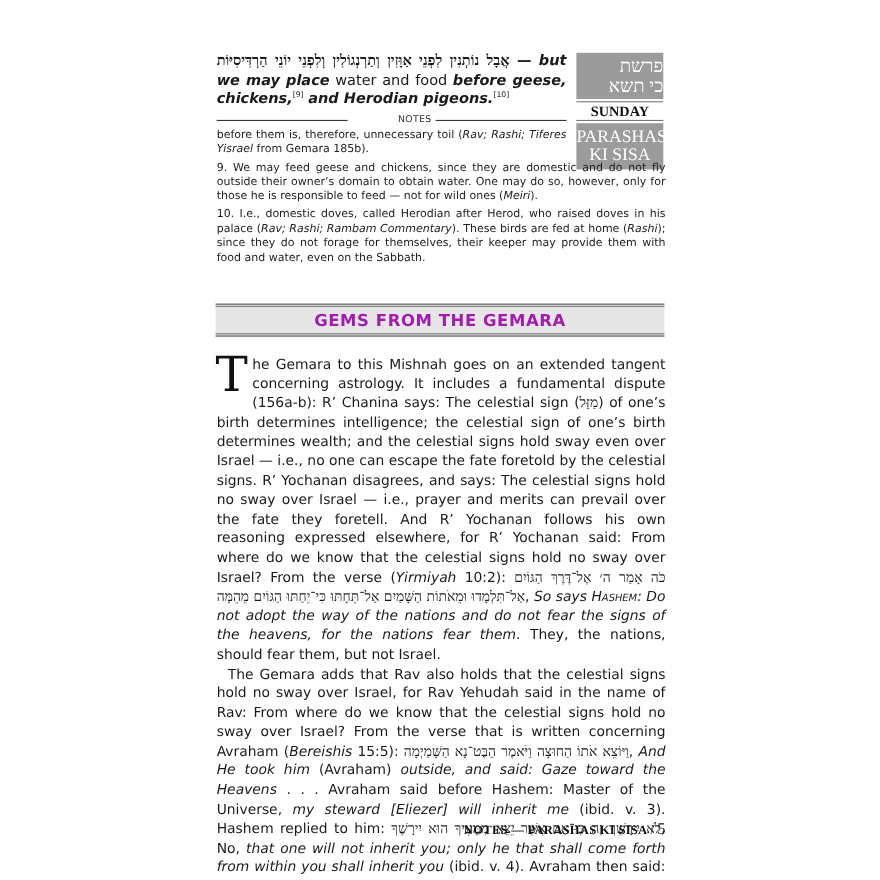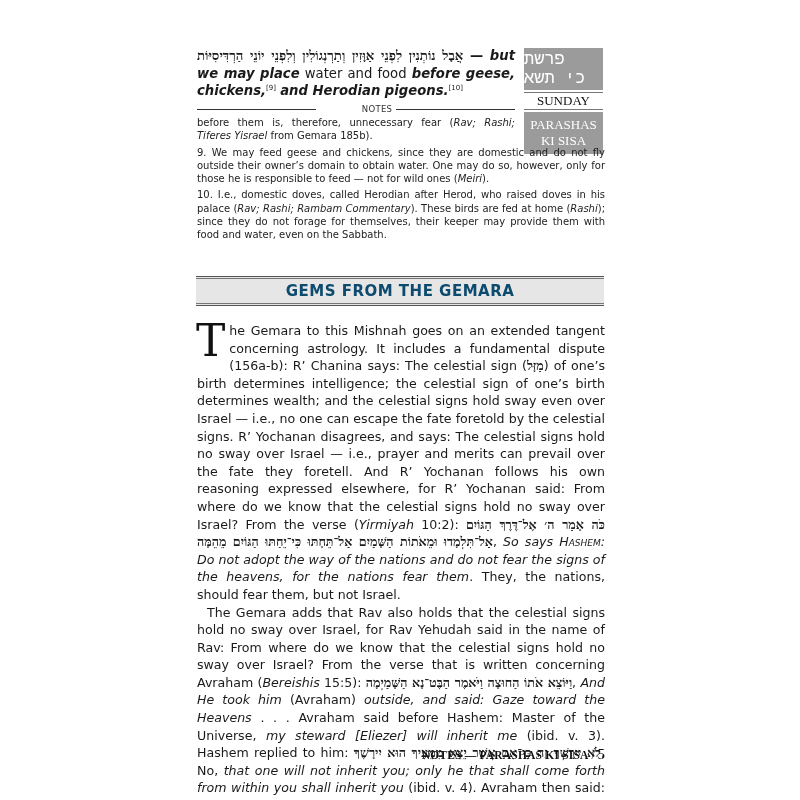--- a/index.html
+++ b/index.html
@@ -10,58 +10,58 @@
   
   .mishnah { position:absolute; left:197px; top:47px; width:318px;
              font-size:13.2px; line-height:17.5px; text-align:justify; }
   .mishnah .heb { font-family:"DejaVu Serif", serif; font-weight:bold; direction:rtl; unicode-bidi:isolate; }
   .mishnah b i, .mishnah .bi { font-weight:bold; font-style:italic; }
   .mishnah sup { font-size:7px; vertical-align:super; line-height:0; font-weight:normal; }
 
   
   .sidetab { position:absolute; left:524px; top:48px; width:79px; }
   .sidetab .heb-box { background:#9b9b9b; color:#fff; height:42px;
-        font-family:Liberation Mono, monospace; font-size:17px; line-height:19px;
-        text-align:left; direction:rtl; padding-top:2px; box-sizing:border-box; }
+        font-family:Liberation Serif, serif; font-size:17px; line-height:19px;
+        text-align:right; direction:rtl; padding-top:2px; box-sizing:border-box; }
   .sidetab .rule { height:1px; background:#777; margin-top:2px; }
-  .sidetab .day { font-family:"Liberation Serif", serif; font-weight:normal; font-size:13px;
+  .sidetab .day { font-family:"Liberation Serif", serif; font-weight:bold; font-size:13px;
         text-align:center; height:16px; line-height:16px; color:#111; }
   .sidetab .rule2 { height:1px; background:#777; margin-bottom:2px; }
   .sidetab .parasha { background:#9b9b9b; color:#fff; height:42px;
-        font-family:"Liberation Serif", serif; font-size:13px; line-height:16px;
+        font-family:"Liberation Serif", serif; font-size:16px; line-height:16px;
         text-align:center; padding-top:5px; box-sizing:border-box; }
 
   
   .notes-header { position:absolute; left:197px; top:103px; width:318px; height:12px;
         display:flex; align-items:center; font-size:8.5px; color:#333; letter-spacing:0.3px; }
   .notes-header .line { flex:1; height:1px; background:#333; }
   .notes-header .lbl { padding:0 4px;margin-left:42px; }
   .notes { position:absolute; left:197px; top:116px; width:408px;
         font-size:10px; line-height:13.3px; color:#222; }
   .notes p { margin:0 0 3px 0; text-align:justify; }
   .notes .narrow { width:318px; }
   .notes i { font-style:italic; }
 
   
   .banner { position:absolute; left:196px; top:276px; width:408px; height:28px;
         background:#e6e6e6; border-top:1px solid #555; border-bottom:1px solid #555; }
   .banner::before, .banner::after { content:""; position:absolute; left:0; right:0; height:1px; background:#777; }
   .banner::before { top:1px; }
   .banner::after { bottom:1px; }
   .banner .title { text-align:center; font-family:"DejaVu Sans", sans-serif; font-weight:bold;
-        font-size:15px; line-height:28px; letter-spacing:0.5px; color:#0c4a6e; }
+        font-size:15px; line-height:28px; letter-spacing:0.5px; color:#a21caf; }
 
   
   .body { position:absolute; left:197px; top:322px; width:408px;
         font-size:12.6px; line-height:17.6px; text-align:justify; color:#1a1a1a; }
   .body p { margin:0; }
   .body p + p { text-indent:10px; }
   .dropcap { float:left; font-family:"DejaVu Serif", serif; font-size:44px; line-height:34px;
         margin:2px 4px 0 -1px; color:#111; }
-  .body .heb { font-family:"DejaVu Serif", serif; direction:rtl; unicode-bidi:isolate;font-weight:bold; }
+  .body .heb { font-family:"DejaVu Serif", serif; direction:rtl; unicode-bidi:isolate; }
   .sc { font-variant:small-caps; }
 
   
   .footer { position:absolute; left:197px; top:746px; width:408px; text-align:right;
         font-family:"Liberation Serif", serif; font-size:11.5px; color:#111; }
   .footer .run { font-weight:bold; letter-spacing:0.2px; }
   .footer .pg { font-size:15px; }
 </style>
 </head>
 <body>
@@ -88,21 +88,21 @@
     </div>
   </div>
 
   <div class="notes-header">
     <div class="line"></div>
     <span class="lbl">NOTES</span>
     <div class="line"></div>
   </div>
 
   <div class="notes">
-    <p class="narrow"><span>before them is, therefore, unnecessary fear (</span><i>Rav; Rashi; Tiferes Yisrael</i><span> from Gemara 185b).</span></p>
+    <p class="narrow"><span>before them is, therefore, unnecessary toil (</span><i>Rav; Rashi; Tiferes Yisrael</i><span> from Gemara 185b).</span></p>
     <p><span>9. We may feed geese and chickens, since they are domestic and do not fly outside their owner’s domain to obtain water. One may do so, however, only for those he is responsible to feed — not for wild ones (</span><i>Meiri</i><span>).</span></p>
     <p><span>10. I.e., domestic doves, called Herodian after Herod, who raised doves in his palace (</span><i>Rav; Rashi; Rambam Commentary</i><span>). These birds are fed at home (</span><i>Rashi</i><span>); since they do not forage for themselves, their keeper may provide them with food and water, even on the Sabbath.</span></p>
   </div>
 
   <div class="banner">
     <div class="title">GEMS FROM THE GEMARA</div>
   </div>
 
   <div class="body">
     <p><span class="dropcap">T</span><span>he Gemara to this Mishnah goes on an extended tangent concerning astrology. It includes a fundamental dispute (156a-b): R’ Chanina says: The celestial sign (</span><span class="heb">מַזָּל</span><span>) of one’s birth determines intelligence; the celestial sign of one’s birth determines wealth; and the celestial signs hold sway even over Israel — i.e., no one can escape the fate foretold by the celestial signs. R’ Yochanan disagrees, and says: The celestial signs hold no sway over Israel — i.e., prayer and merits can prevail over the fate they foretell. And R’ Yochanan follows his own reasoning expressed elsewhere, for R’ Yochanan said: From where do we know that the celestial signs hold no sway over Israel? From the verse (</span><i>Yirmiyah</i><span> 10:2): </span><span class="heb">כֹּה אָמַר ה׳ אֶל־דֶּרֶךְ הַגּוֹיִם אַל־תִּלְמָדוּ וּמֵאֹתוֹת הַשָּׁמַיִם אַל־תֵּחָתּוּ כִּי־יֵחַתּוּ הַגּוֹיִם מֵהֵמָּה</span><span>, </span><i>So says </i><i class="sc">Hashem</i><i>: Do not adopt the way of the nations and do not fear the signs of the heavens, for the nations fear them</i><span>. They, the nations, should fear them, but not Israel.</span></p>

